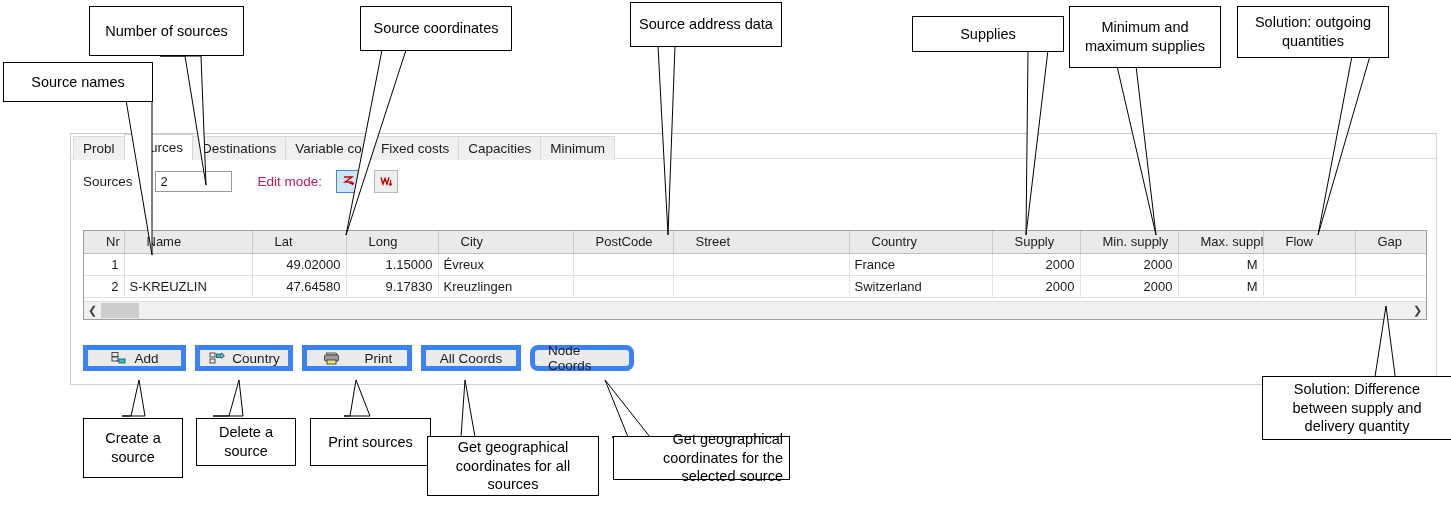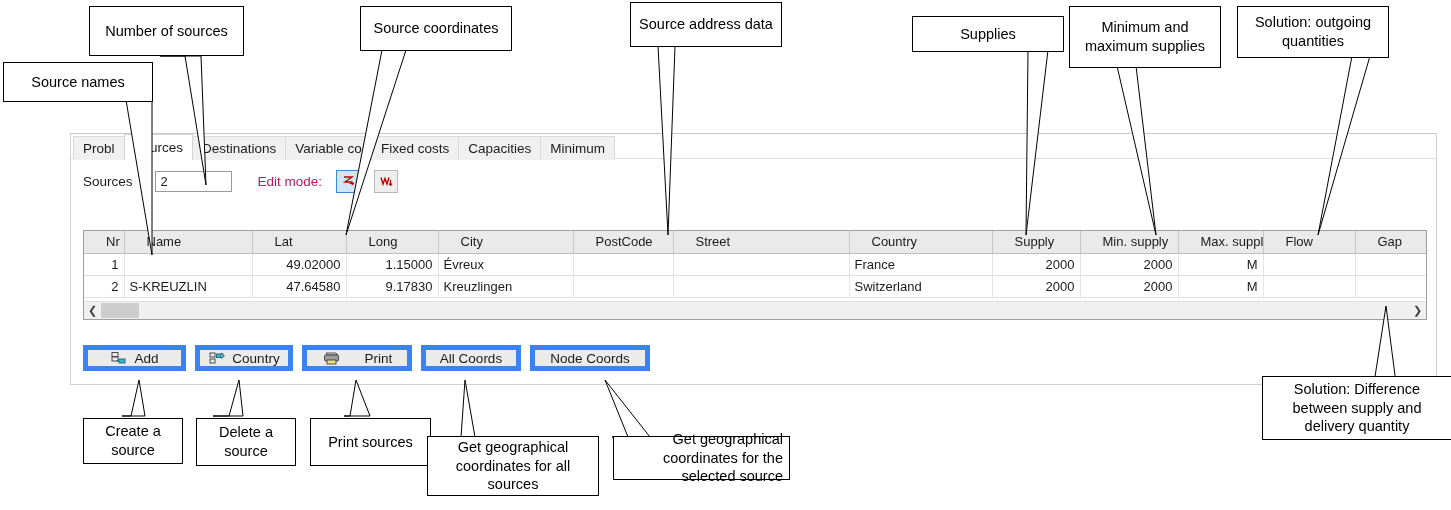--- a/index.html
+++ b/index.html
@@ -247,21 +247,21 @@
     align-items: center;
     justify-content: center;
     gap: 7px;
     cursor: pointer;
     font-family: "Liberation Sans", sans-serif;
   }
   .btn.w-add { width: 103px; }
   .btn.w-del { width: 98px; }
   .btn.w-prn { width: 110px; gap: 24px; }
   .btn.w-all { width: 100px; }
-  .btn.w-node { width: 120px; }
+  .btn.w-node { width: 104px; border-radius: 8px; }
   .ico { display: inline-flex; align-items: center; }
 </style>
 </head>
 <body>
 
 <svg class="leader" style="left:0;top:0;width:1451px;height:510px;">
 
   <polygon points="88,100 152,100 152,255 126,100"></polygon>
 
   <polygon points="160,56 201,56 206,185 185,56"></polygon>
@@ -298,21 +298,21 @@
 <div class="callout" style="left:630px;top:2px;width:152px;height:45px;">Source address data</div>
 
 <div class="callout" style="left:912px;top:16px;width:152px;height:36px;">Supplies</div>
 
 <div class="callout" style="left:1069px;top:6px;width:152px;height:62px;">Minimum and maximum supplies</div>
 
 <div class="callout" style="left:1237px;top:6px;width:152px;height:52px;">Solution: outgoing quantities</div>
 
 <div class="callout" style="left:1249px;top:376px;width:190px;height:64px;margin-left:13px;">Solution: Difference between supply and delivery quantity</div>
 
-<div class="callout" style="left:83px;top:418px;width:100px;height:46px;">Create a source</div>
+<div class="callout" style="left:83px;top:418px;width:100px;height:60px;">Create a source</div>
 
 <div class="callout" style="left:196px;top:418px;width:100px;height:48px;">Delete a source</div>
 
 <div class="callout" style="left:310px;top:418px;width:121px;height:48px;">Print sources</div>
 
 <div class="callout" style="left:427px;top:436px;width:172px;height:60px;">Get geographical coordinates for all sources</div>
 
 <div class="callout" style="left:613px;top:436px;width:177px;height:44px;text-align:right;">Get geographical coordinates for the selected source</div>
 
 <div id="app-window">

